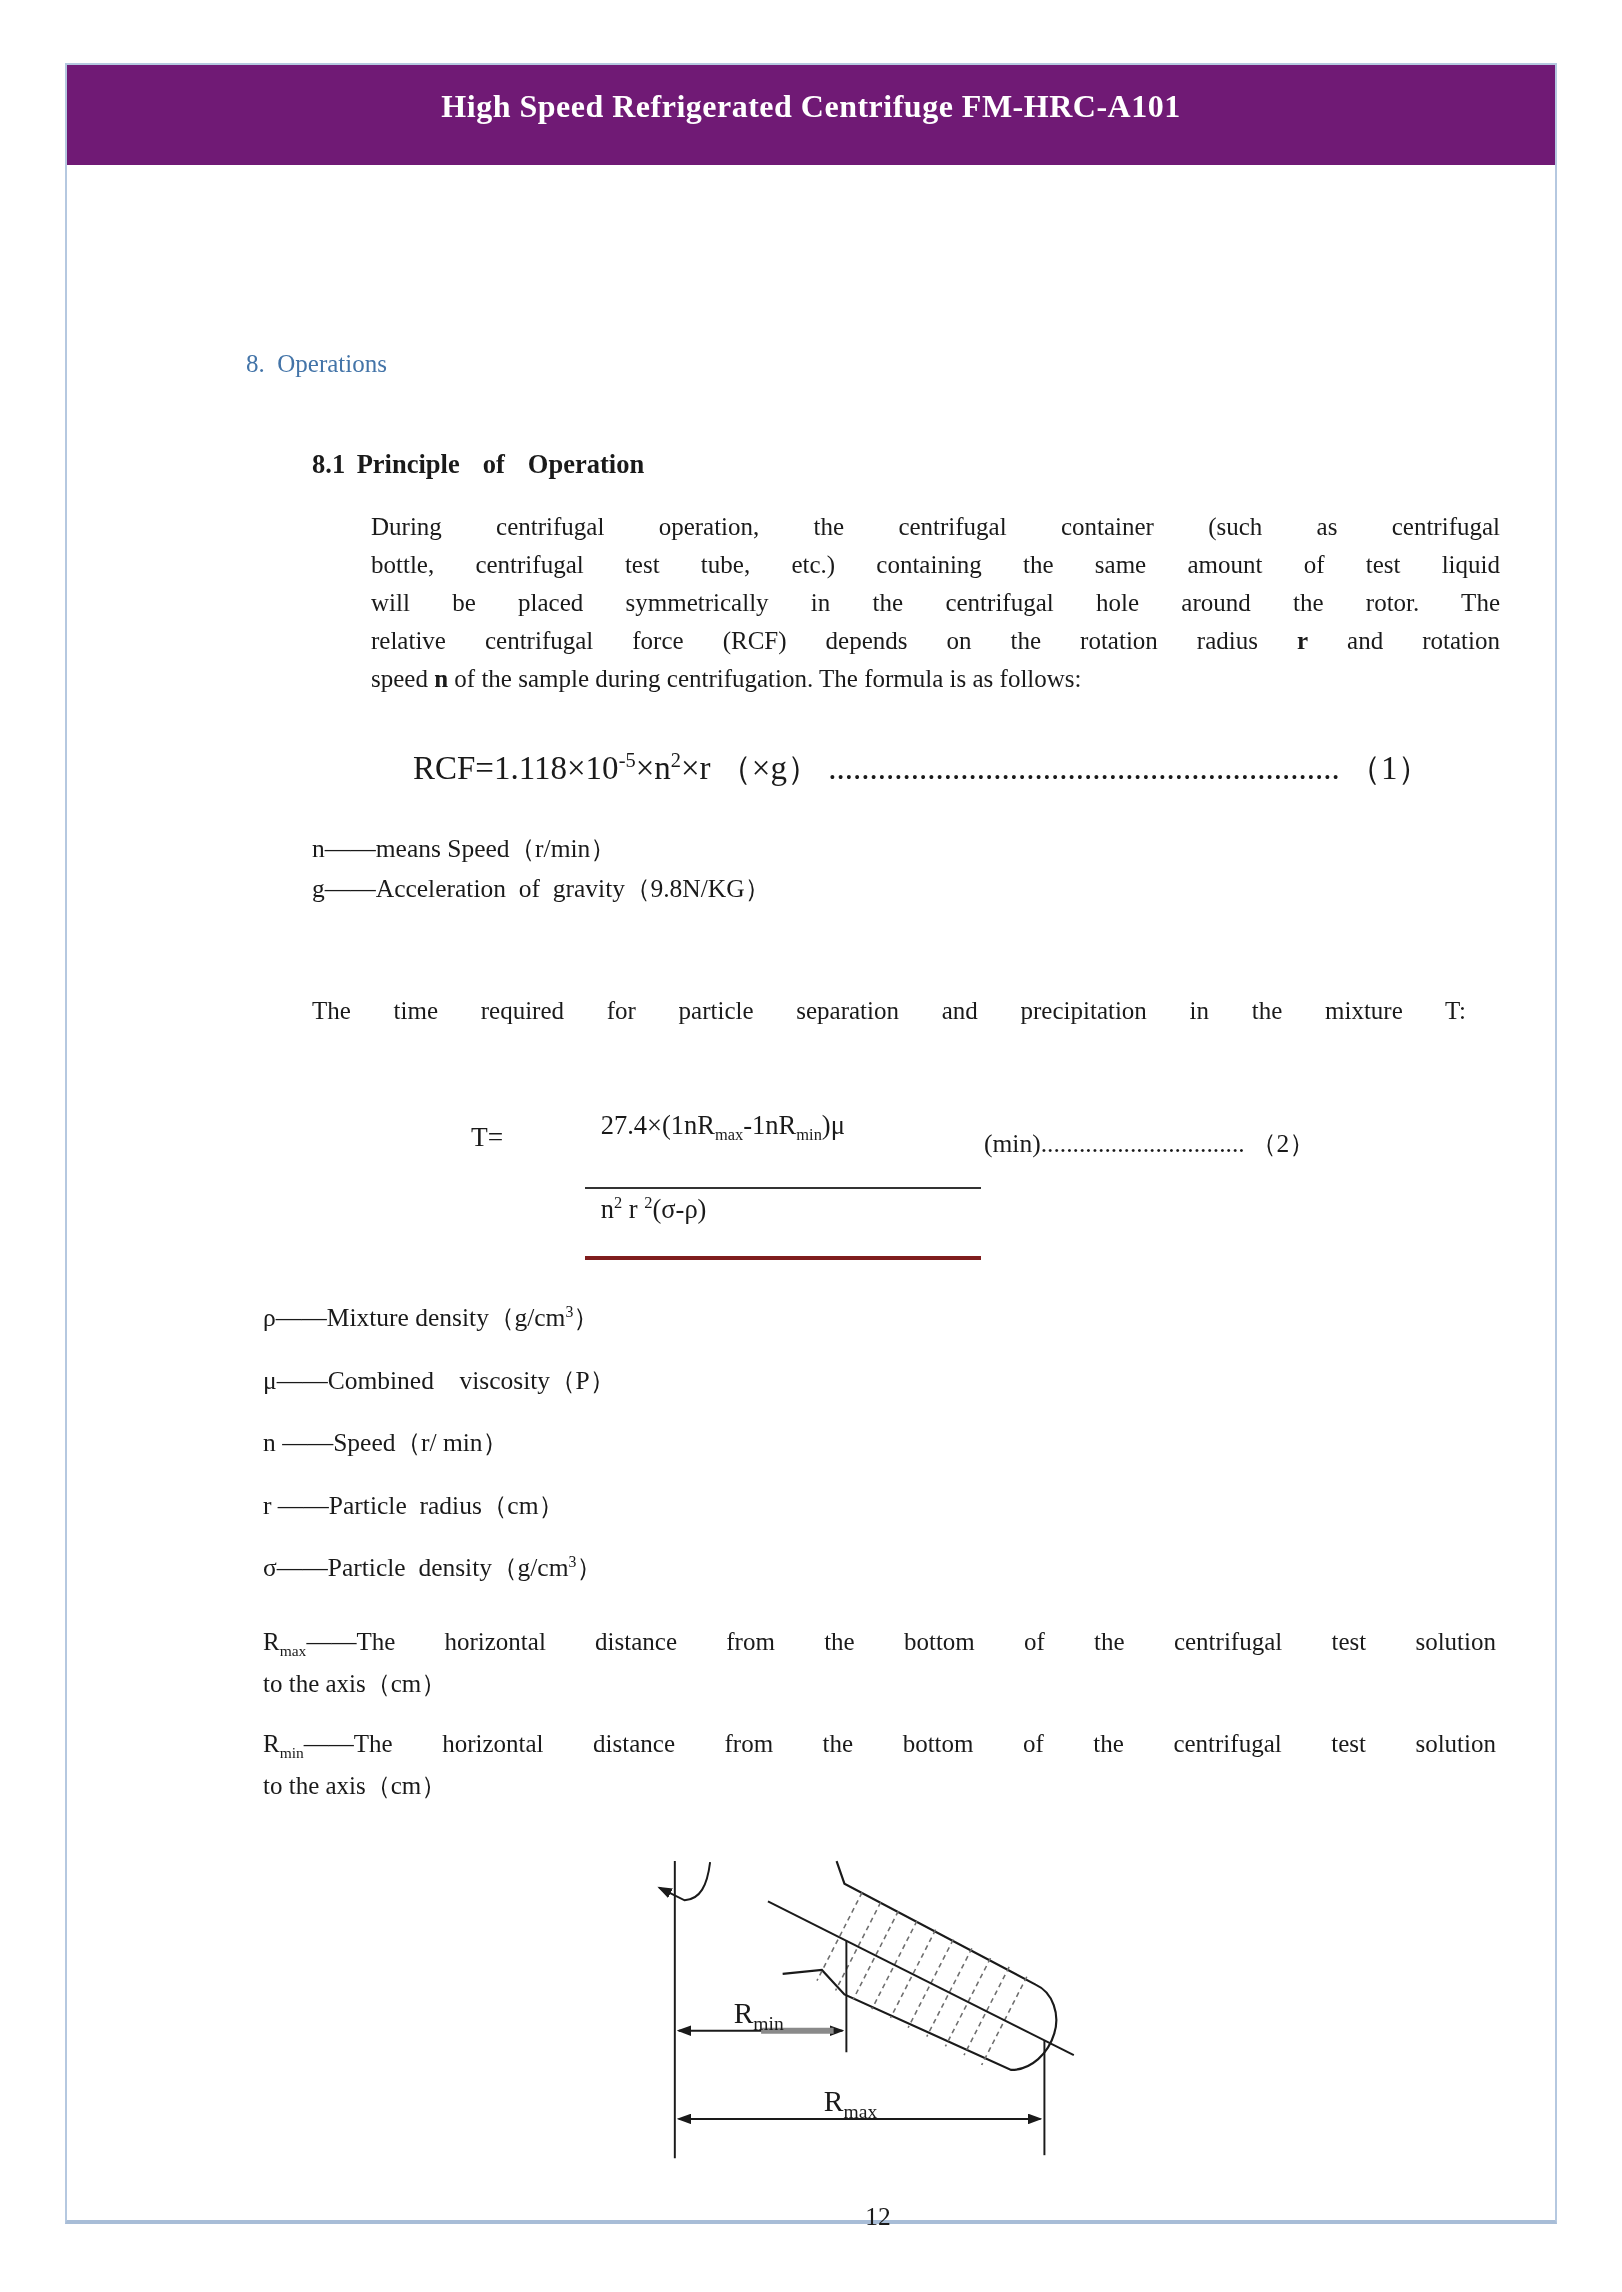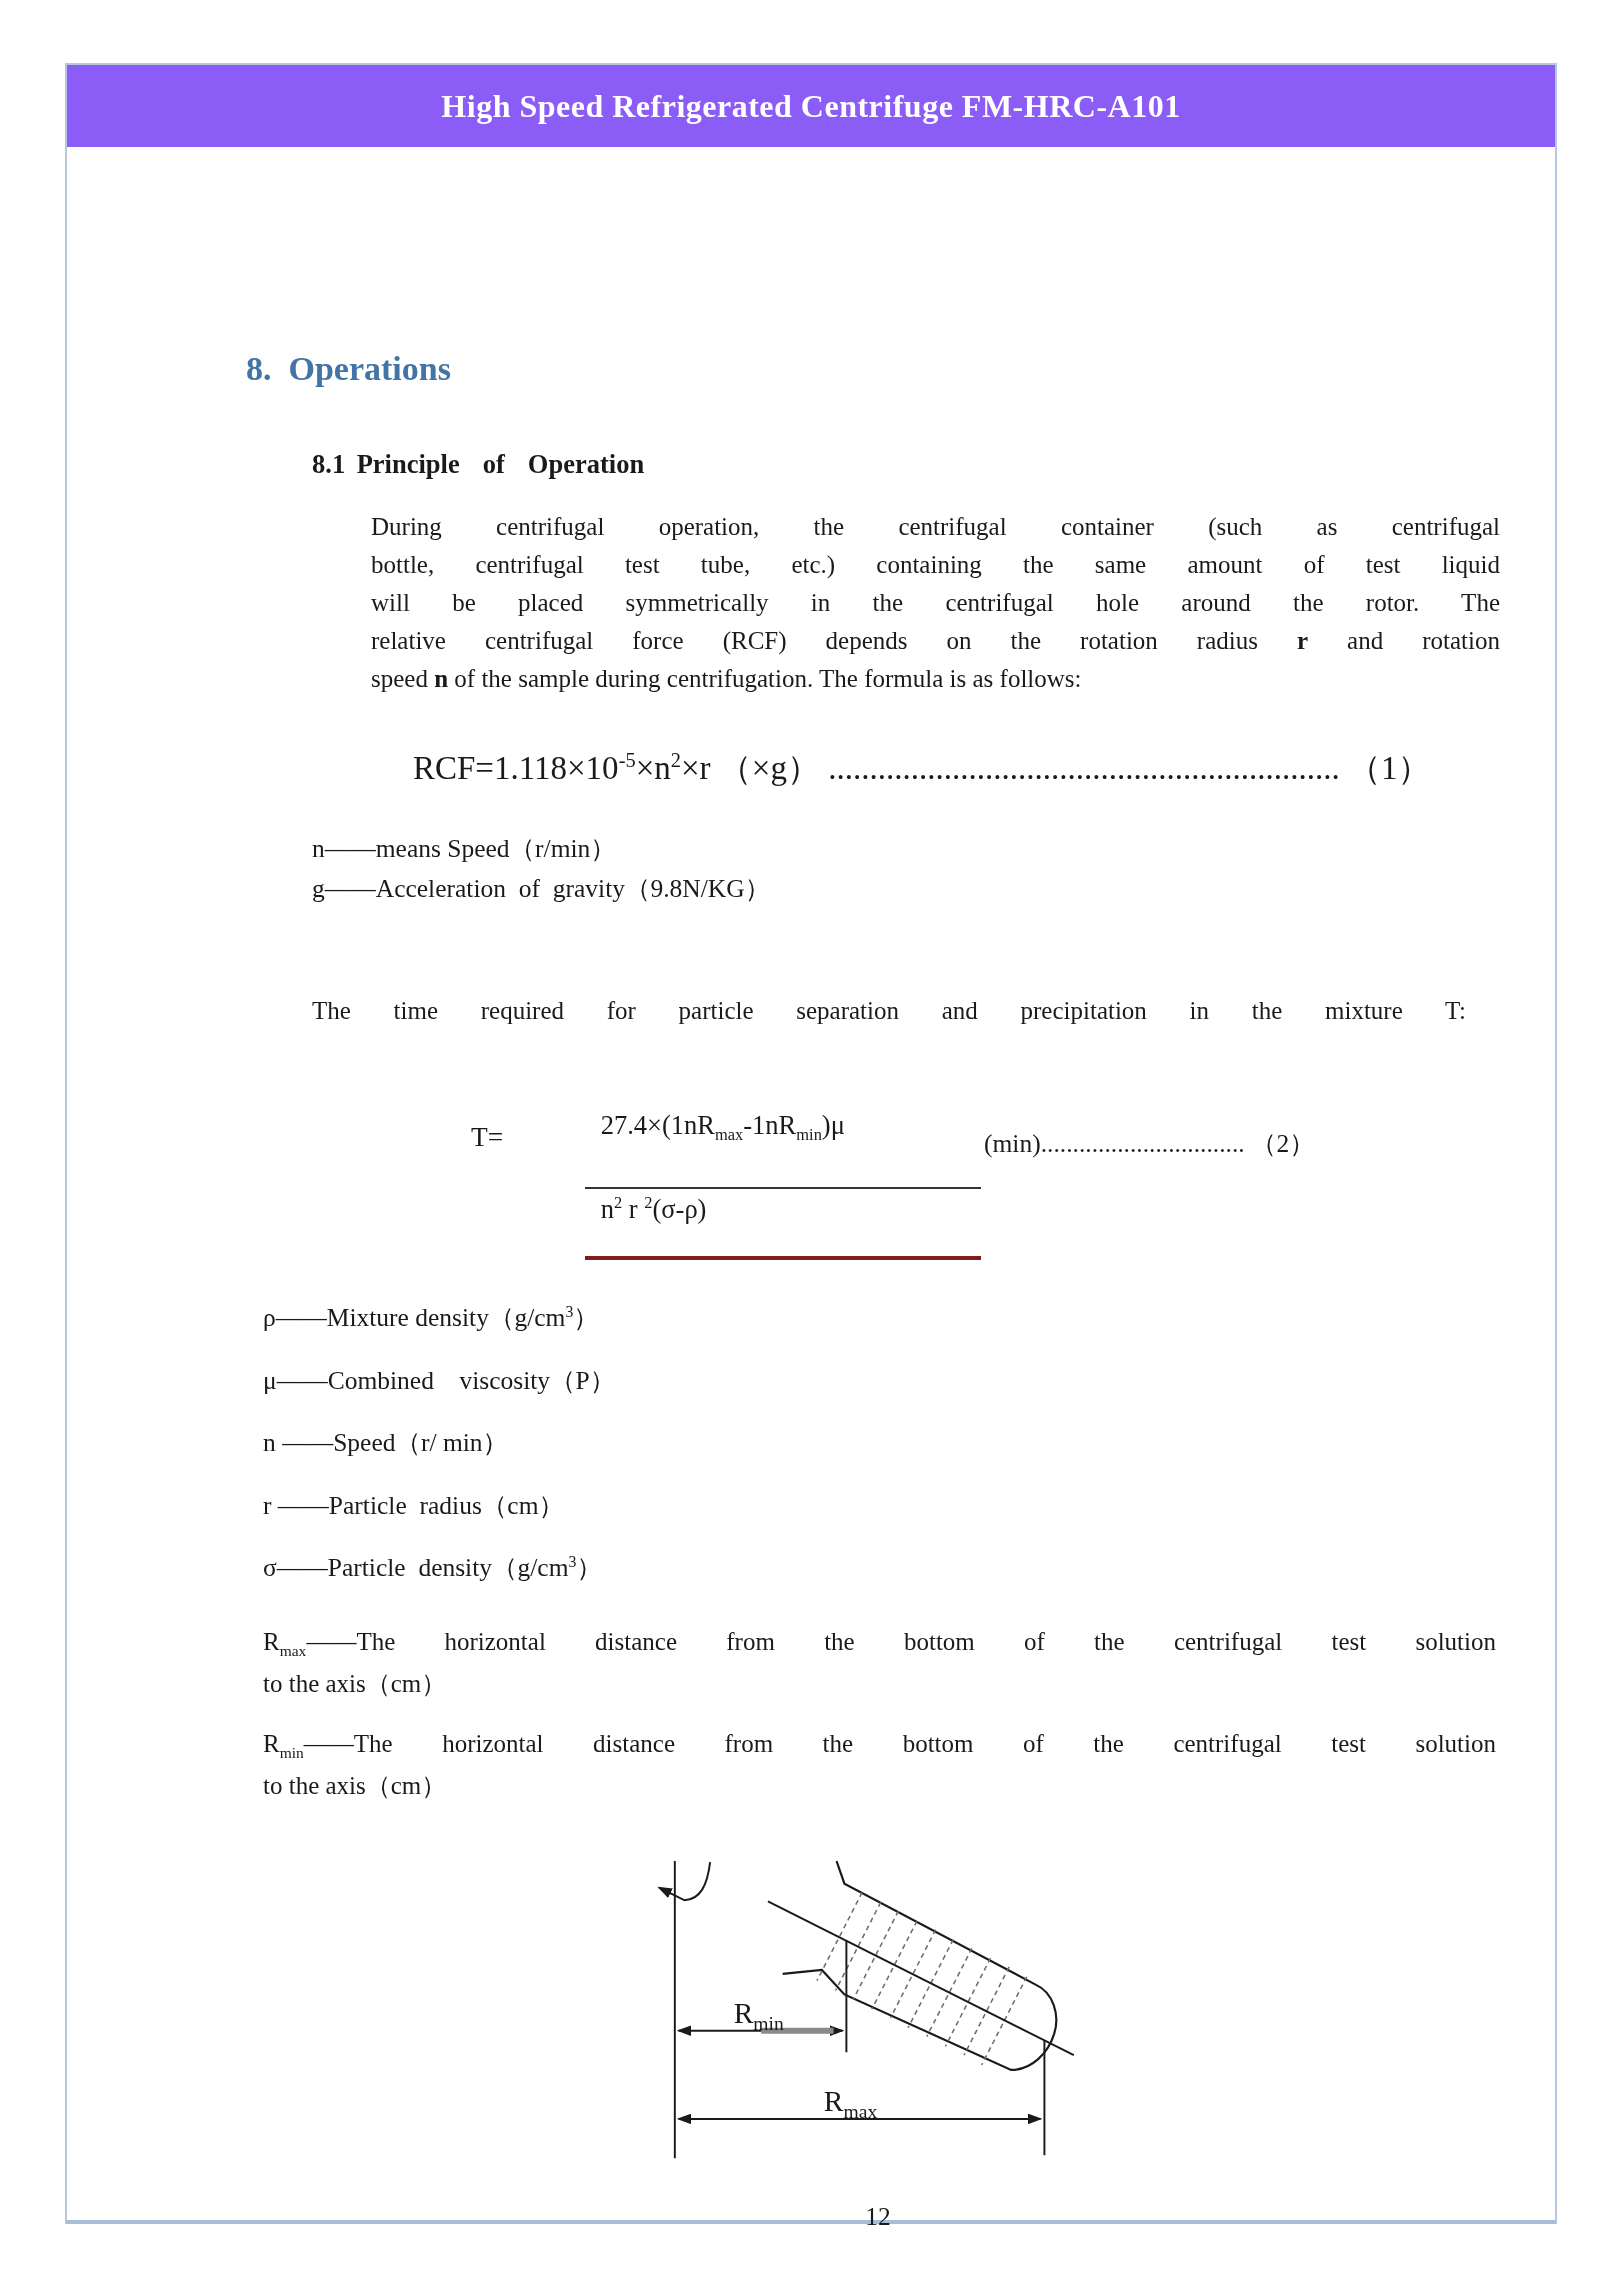--- a/index.html
+++ b/index.html
@@ -5,28 +5,28 @@
   html,body{margin:0;padding:0;background:#ffffff;}
   .page{
     position:relative;width:1622px;height:2293px;background:#ffffff;
     font-family:"Liberation Serif","DejaVu Serif",serif;color:#1a1a1a;overflow:hidden;
   }
   .frame{
     position:absolute;left:65px;top:63px;width:1492px;height:2161px;
     border:2px solid #b5c8e0;border-bottom:4.9px solid #a8bdd7;box-sizing:border-box;background:#fff;
   }
   .header-bar{
-    position:absolute;left:0;top:0;width:100%;height:82px;background:#8b5cf6;
+    position:absolute;left:0;top:0;width:100%;height:100px;background:#701a75;
   }
   .header-bar h1{
     margin:0;font-size:32px;line-height:82px;text-align:center;color:#ffffff;font-weight:bold;
     letter-spacing:0.5px;
   }
   .abs{position:absolute;}
-  .sec-heading{left:179px;top:285px;font-size:34px;font-weight:bold;color:#4374a8;}
+  .sec-heading{left:179px;top:285px;font-size:25px;font-weight:normal;color:#4374a8;}
   .subsec-heading{left:245px;top:384px;font-size:26.5px;font-weight:bold;word-spacing:4.9px;}
   .para{left:304px;top:443px;width:1129px;font-size:25px;line-height:38px;}
   .jline{text-align:justify;text-align-last:justify;}
   .formula1{left:346px;top:681px;font-size:33px;white-space:nowrap;}
   .defs1{left:245px;top:764px;font-size:25.5px;line-height:40px;}
   .timeline{left:245px;top:932px;width:1154px;font-size:25px;text-align:justify;text-align-last:justify;}
   .f2-lhs{left:404px;top:1057px;font-size:27.4px;}
   .f2-frac{left:518px;top:1025px;width:396px;}
   .f2-num{font-size:26.5px;line-height:33px;padding:0 0 45px 15.7px;border-bottom:2px solid #333;margin-top:19px;}
   .f2-den{font-size:26.5px;line-height:33px;padding:3.9px 0 30px 15.7px;border-bottom:4px solid #7f1d1d;}

